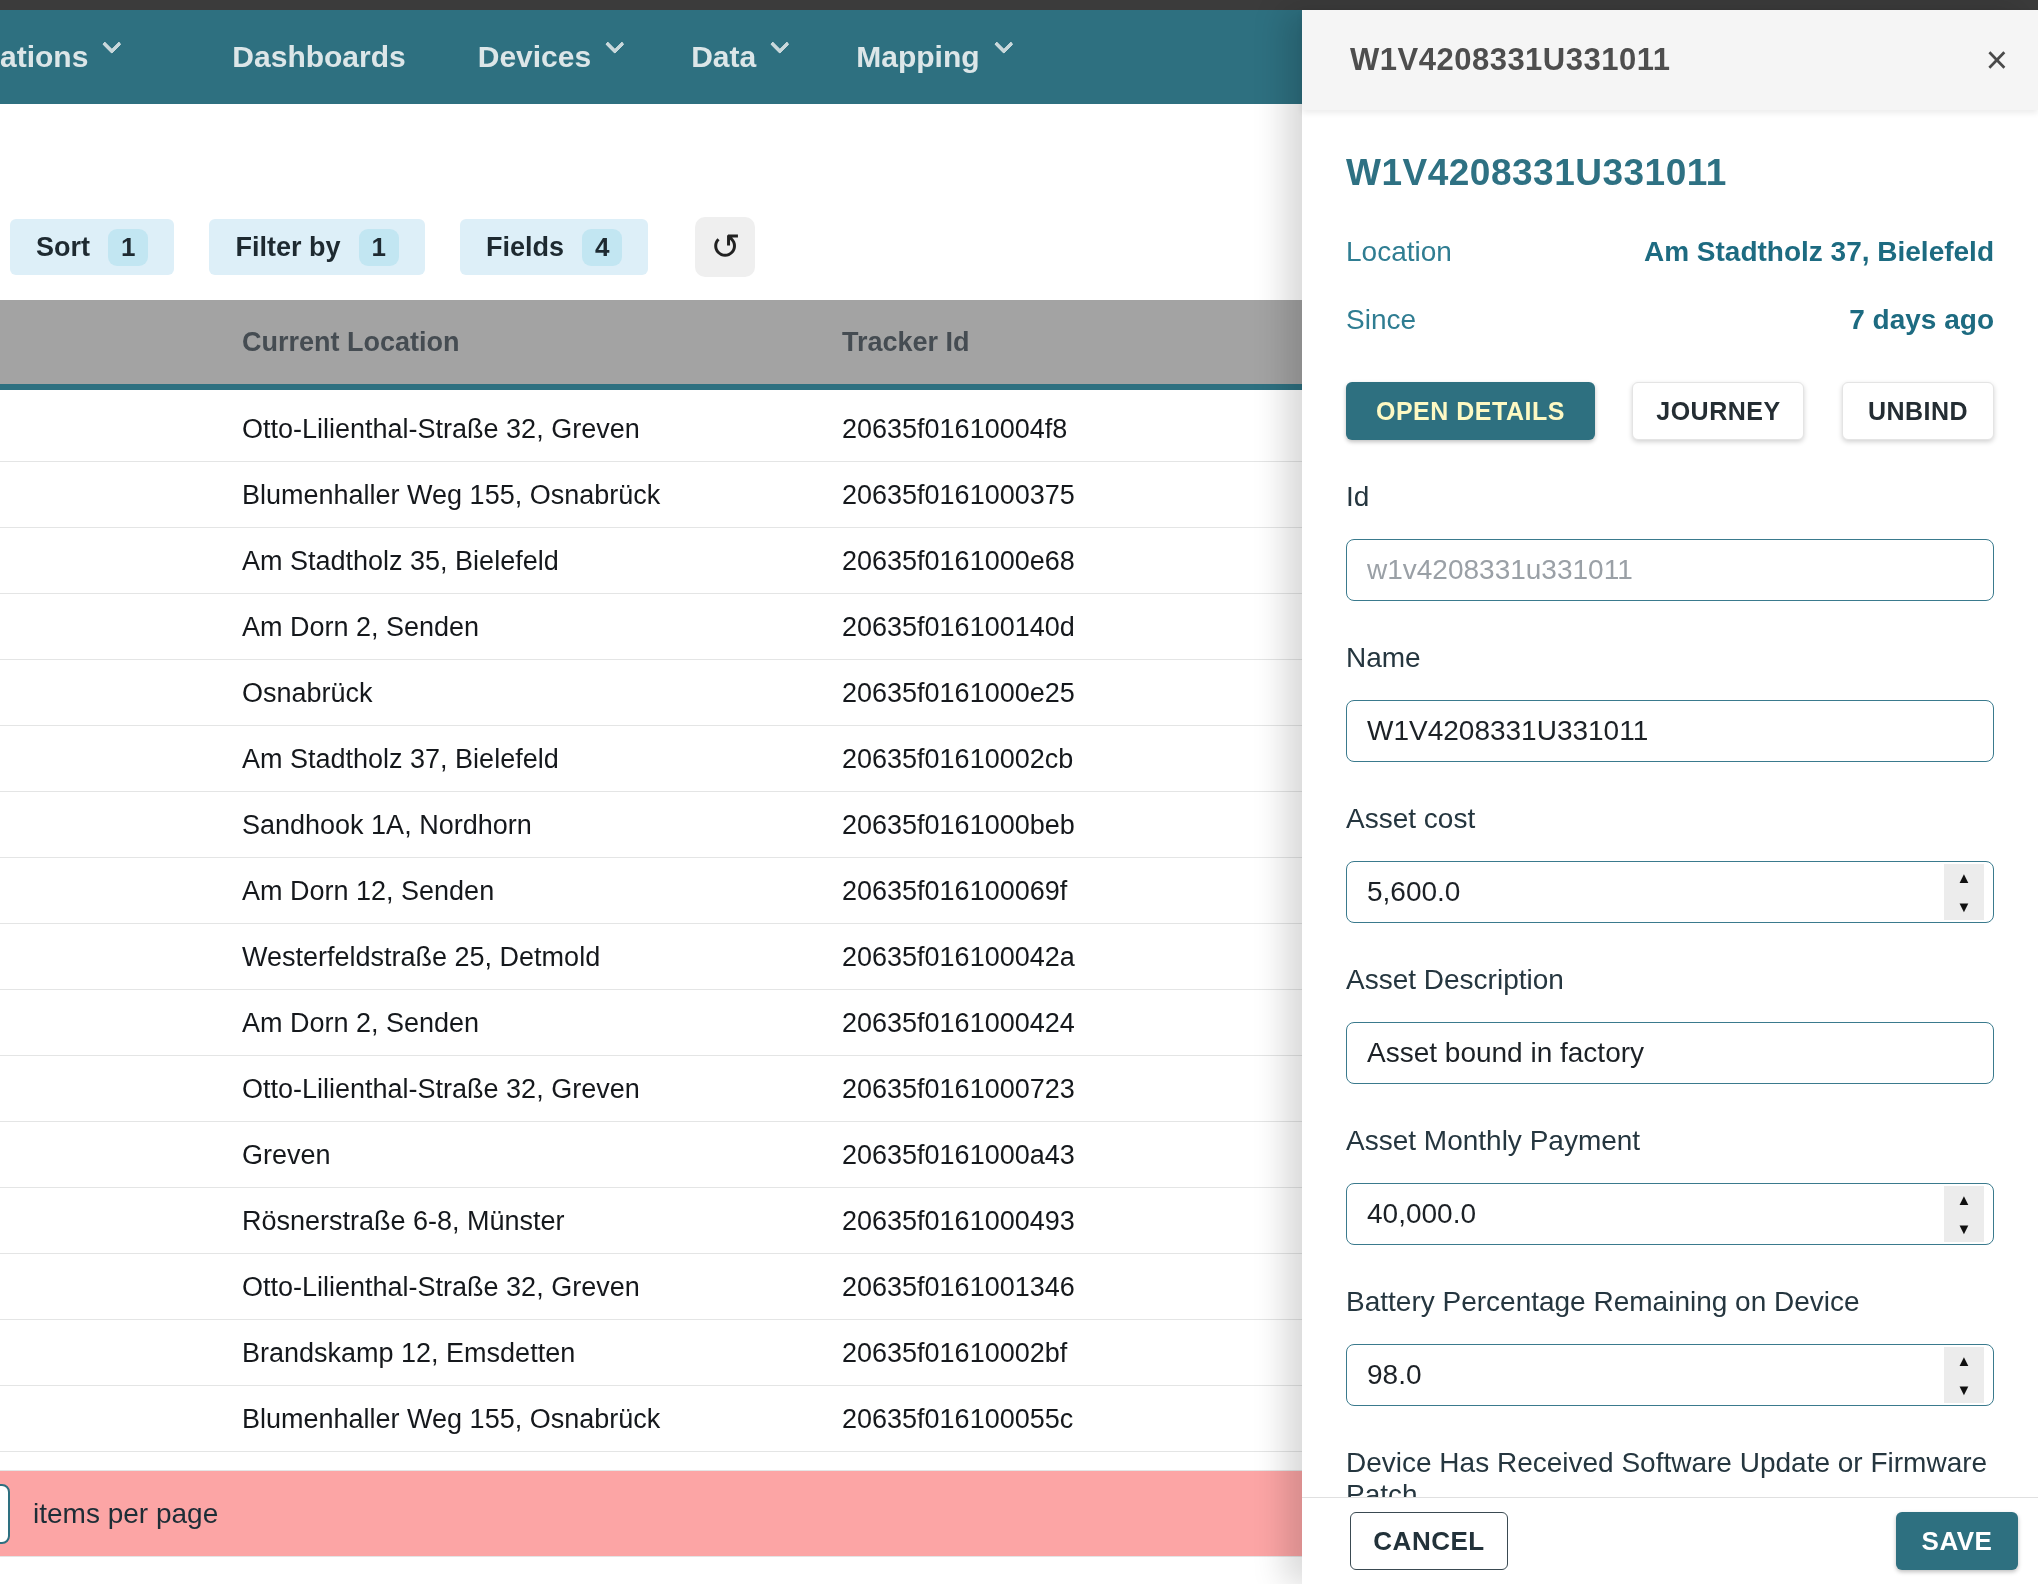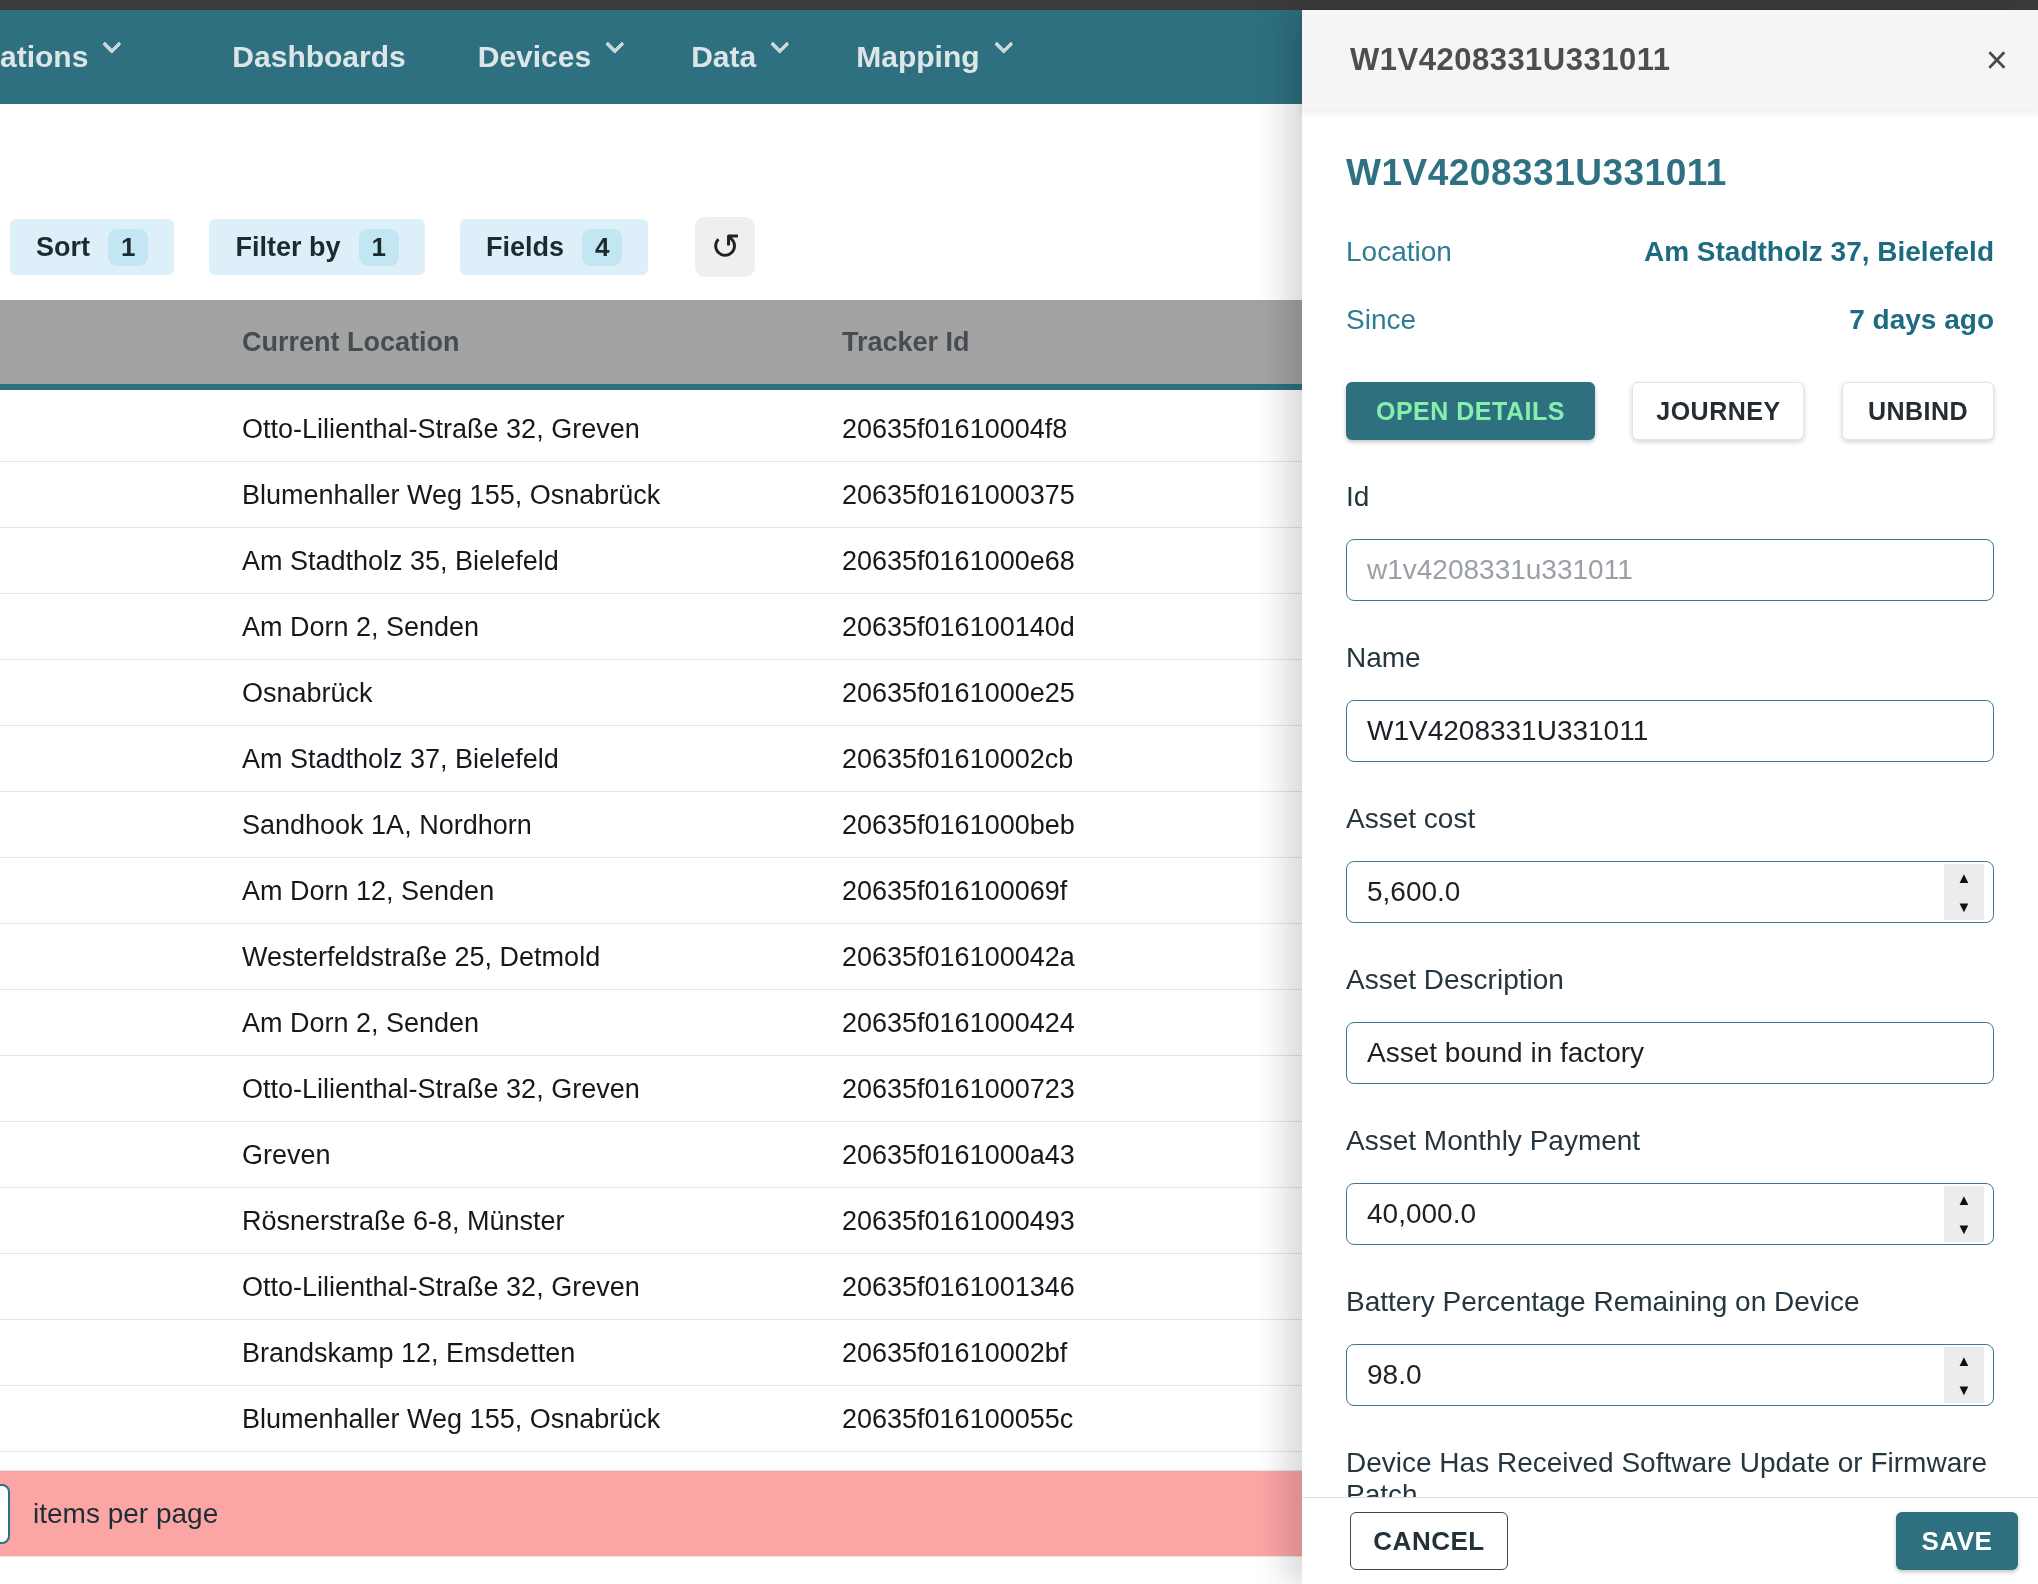--- a/index.html
+++ b/index.html
@@ -52,21 +52,21 @@
                   cursor:pointer; line-height:1; font-family:inherit; }
   .drawer-body { position:absolute; left:0; top:100px; bottom:87px; right:0; overflow:hidden; padding:0 44px; }
   .drawer-heading { margin-top:42px; font-size:37px; font-weight:700; color:#2e7183; letter-spacing:.5px; }
   .info-row { display:flex; justify-content:space-between; align-items:baseline; margin-top:42px; }
   .info-row.second { margin-top:36px; }
   .info-label { font-size:28px; color:#2f7d92; }
   .info-value { font-size:28px; font-weight:700; color:#1d6b81; }
   .actions { display:flex; justify-content:space-between; margin-top:46px; }
   .btn { height:58px; border-radius:6px; font-family:inherit; font-size:25px; font-weight:700; letter-spacing:.5px;
          cursor:pointer; display:flex; align-items:center; justify-content:center; }
-  .btn-primary { background:#2e7080; color:#86efac; border:none; padding:4px 30px; box-shadow:0 2px 4px rgba(0,0,0,.25); }
+  .btn-primary { background:#2e7080; color:#fef9c3; border:none; padding:4px 30px; box-shadow:0 2px 4px rgba(0,0,0,.25); }
   .btn-plain { background:#fff; color:#242d33; border:1px solid #e4e4e4; box-shadow:0 2px 5px rgba(0,0,0,.18); }
   .btn-journey { width:172px; } .btn-unbind { width:152px; }
   
   .field { margin-top:41px; }
   .field-label { font-size:28px; color:#25363f; }
   .input-wrap { position:relative; margin-top:26px; }
   .text-input { width:100%; height:62px; border:1px solid #3a7a8d; border-radius:8px; padding:0 20px;
                 font-family:inherit; font-size:28px; color:#1c2126; background:#fff; outline:none; }
   .text-input.disabled { color:#9aa0a6; }
   .spinner { position:absolute; right:10px; top:3px; bottom:3px; width:40px; background:#ececec;

